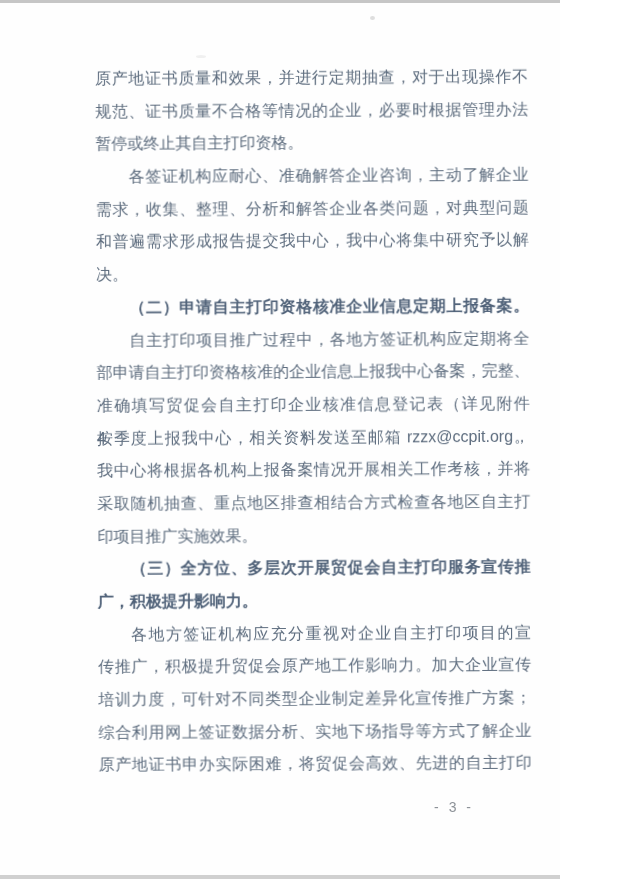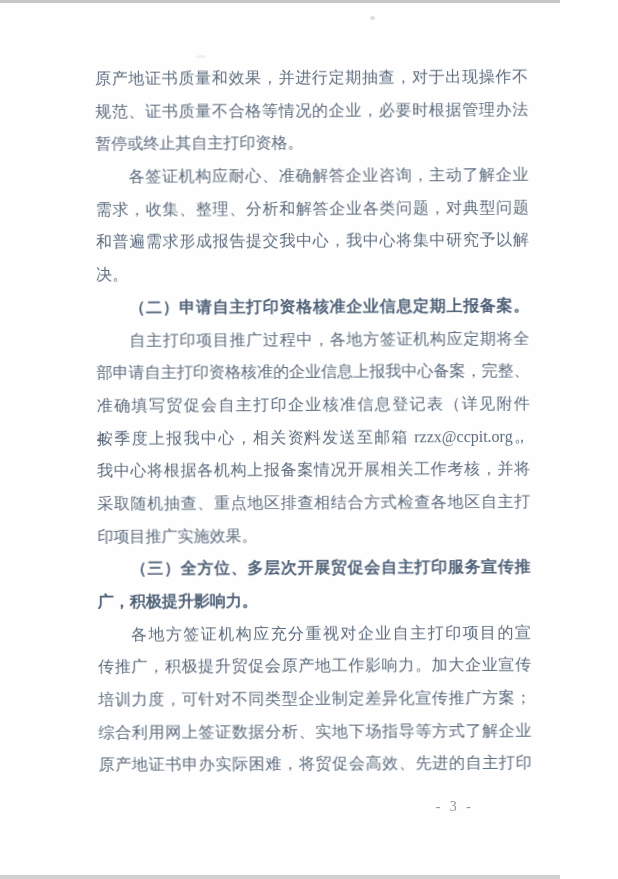--- a/index.html
+++ b/index.html
@@ -6,21 +6,21 @@
     margin: 0;
     padding: 0;
     background: #ffffff;
   }
   .page {
     position: relative;
     width: 560px;
     height: 879px;
     background: #fefefe;
     overflow: hidden;
-    font-family: Liberation Serif, serif;
+    font-family: Liberation Sans, sans-serif;
   }
   
   .edge-top {
     position: absolute;
     top: 0; left: 0;
     width: 100%; height: 3px;
     background: #c6c6c6;
   }
   .edge-bottom {
     position: absolute;

